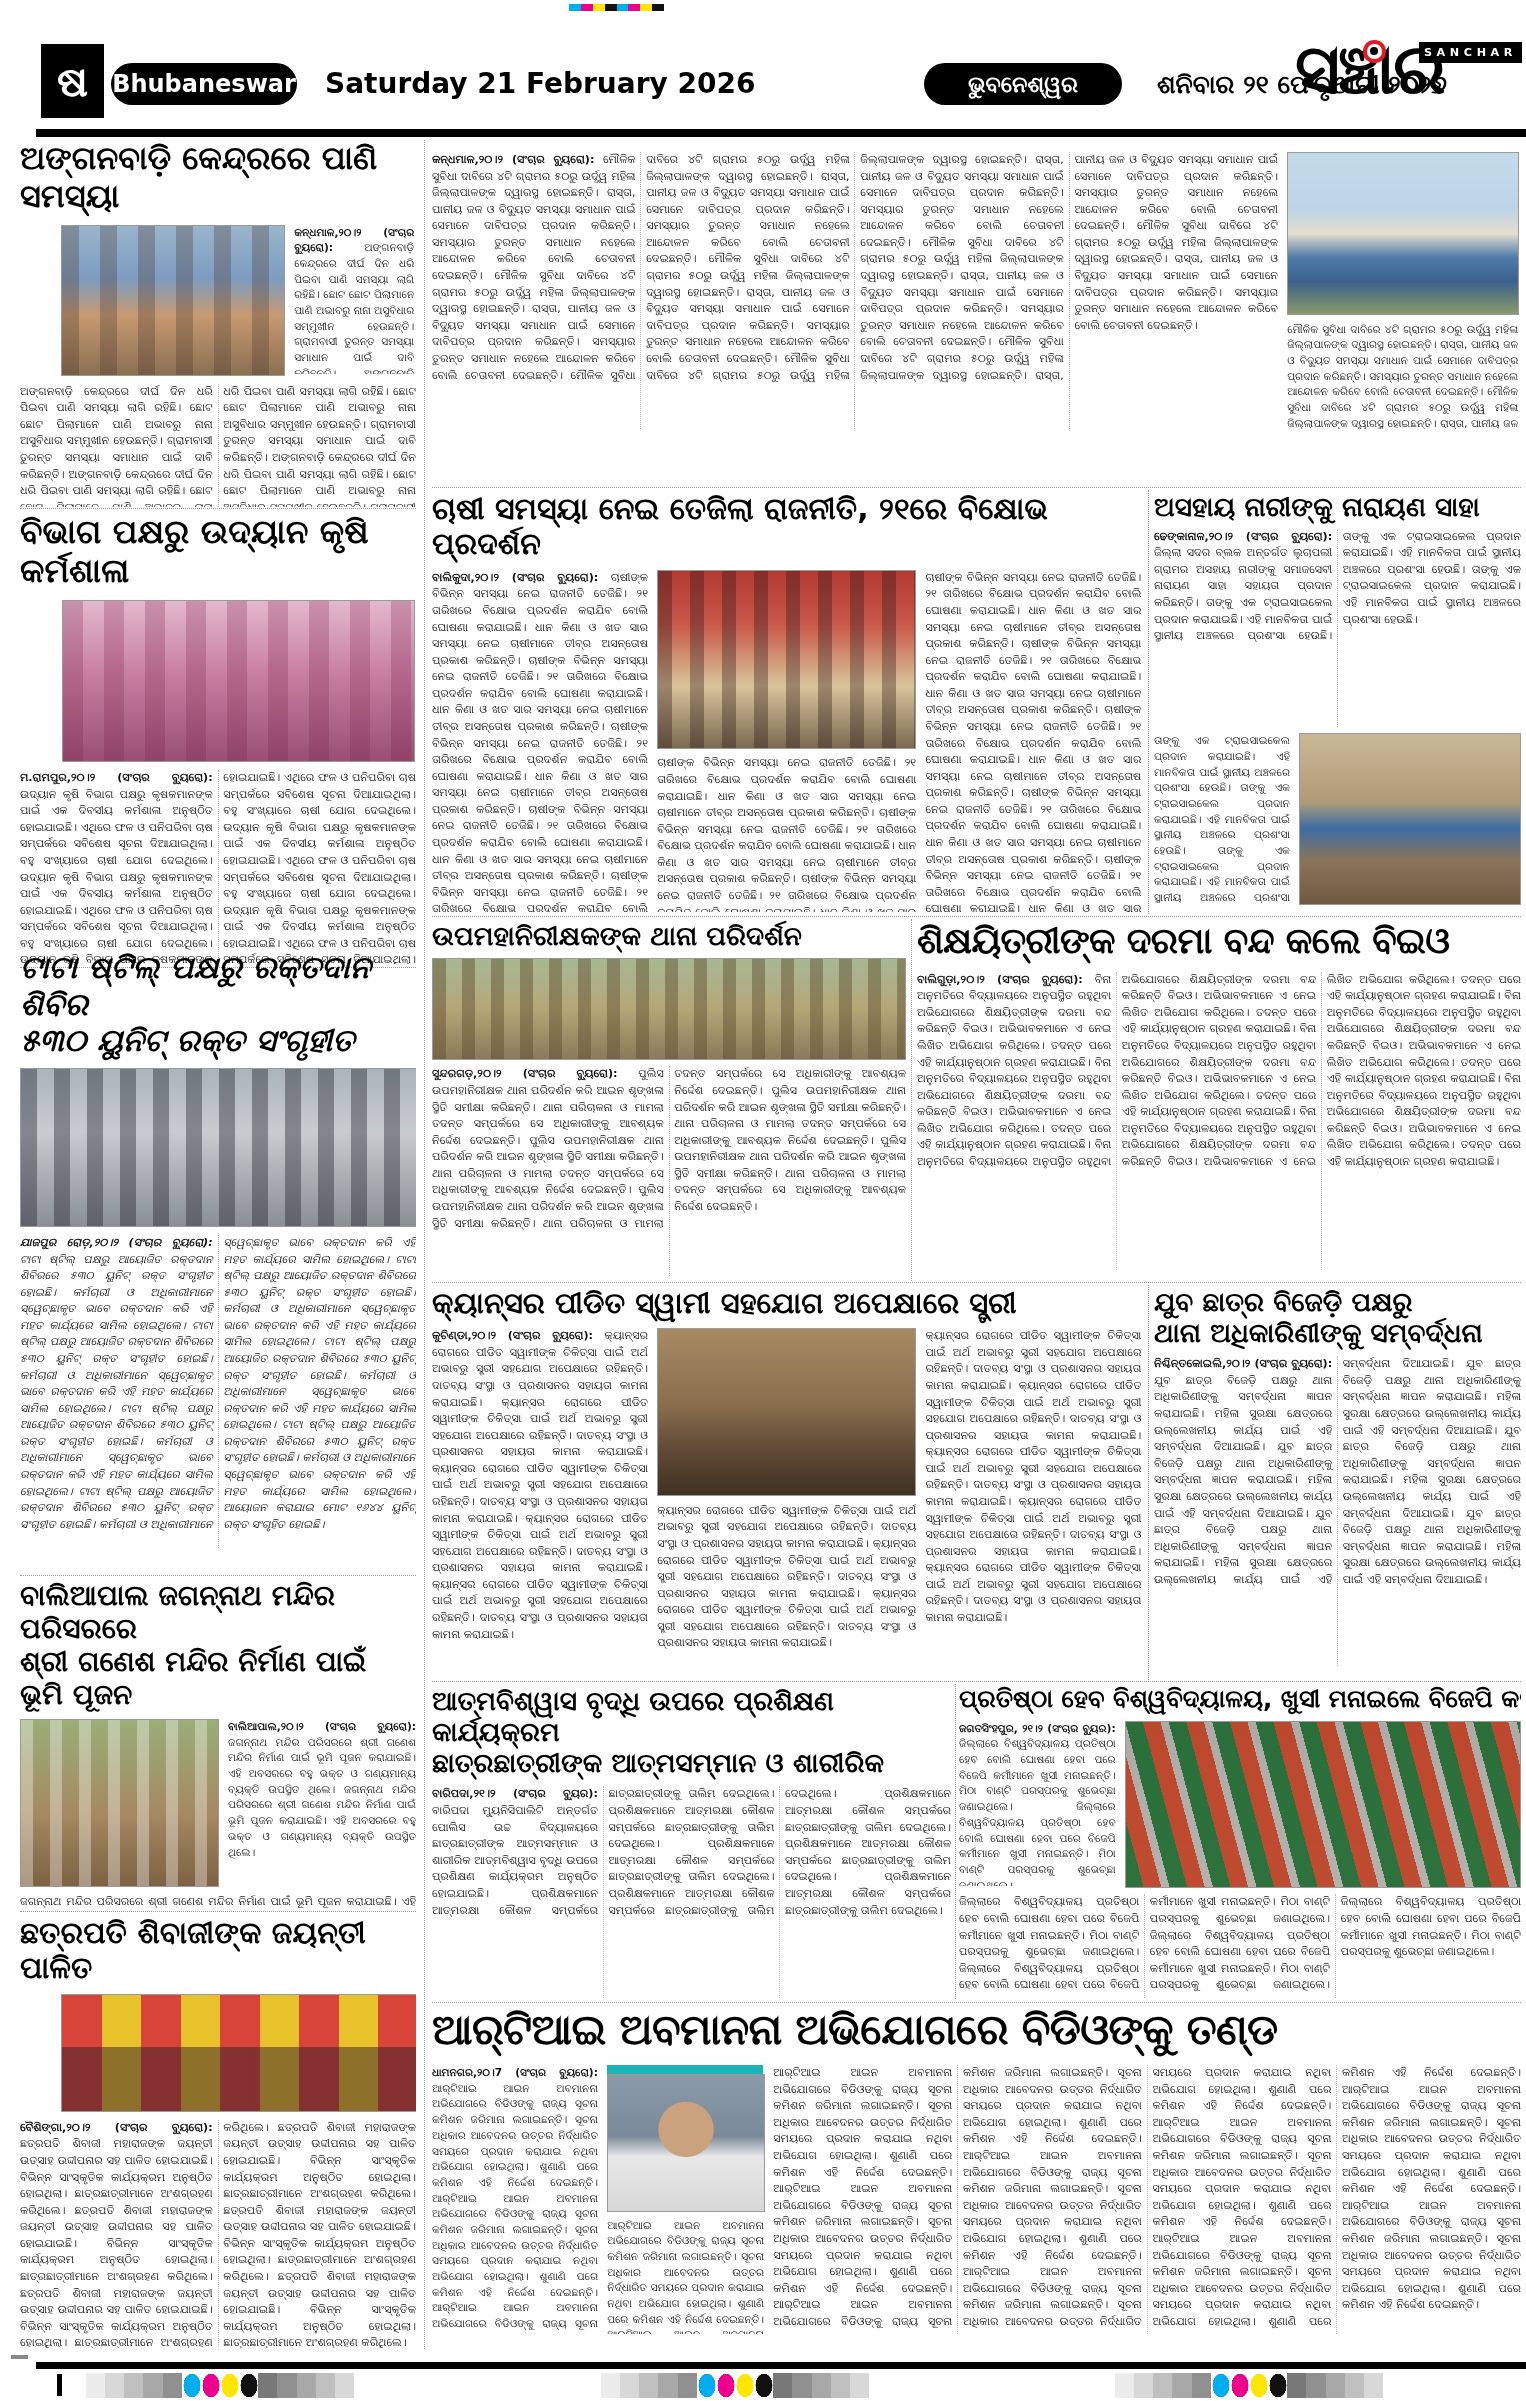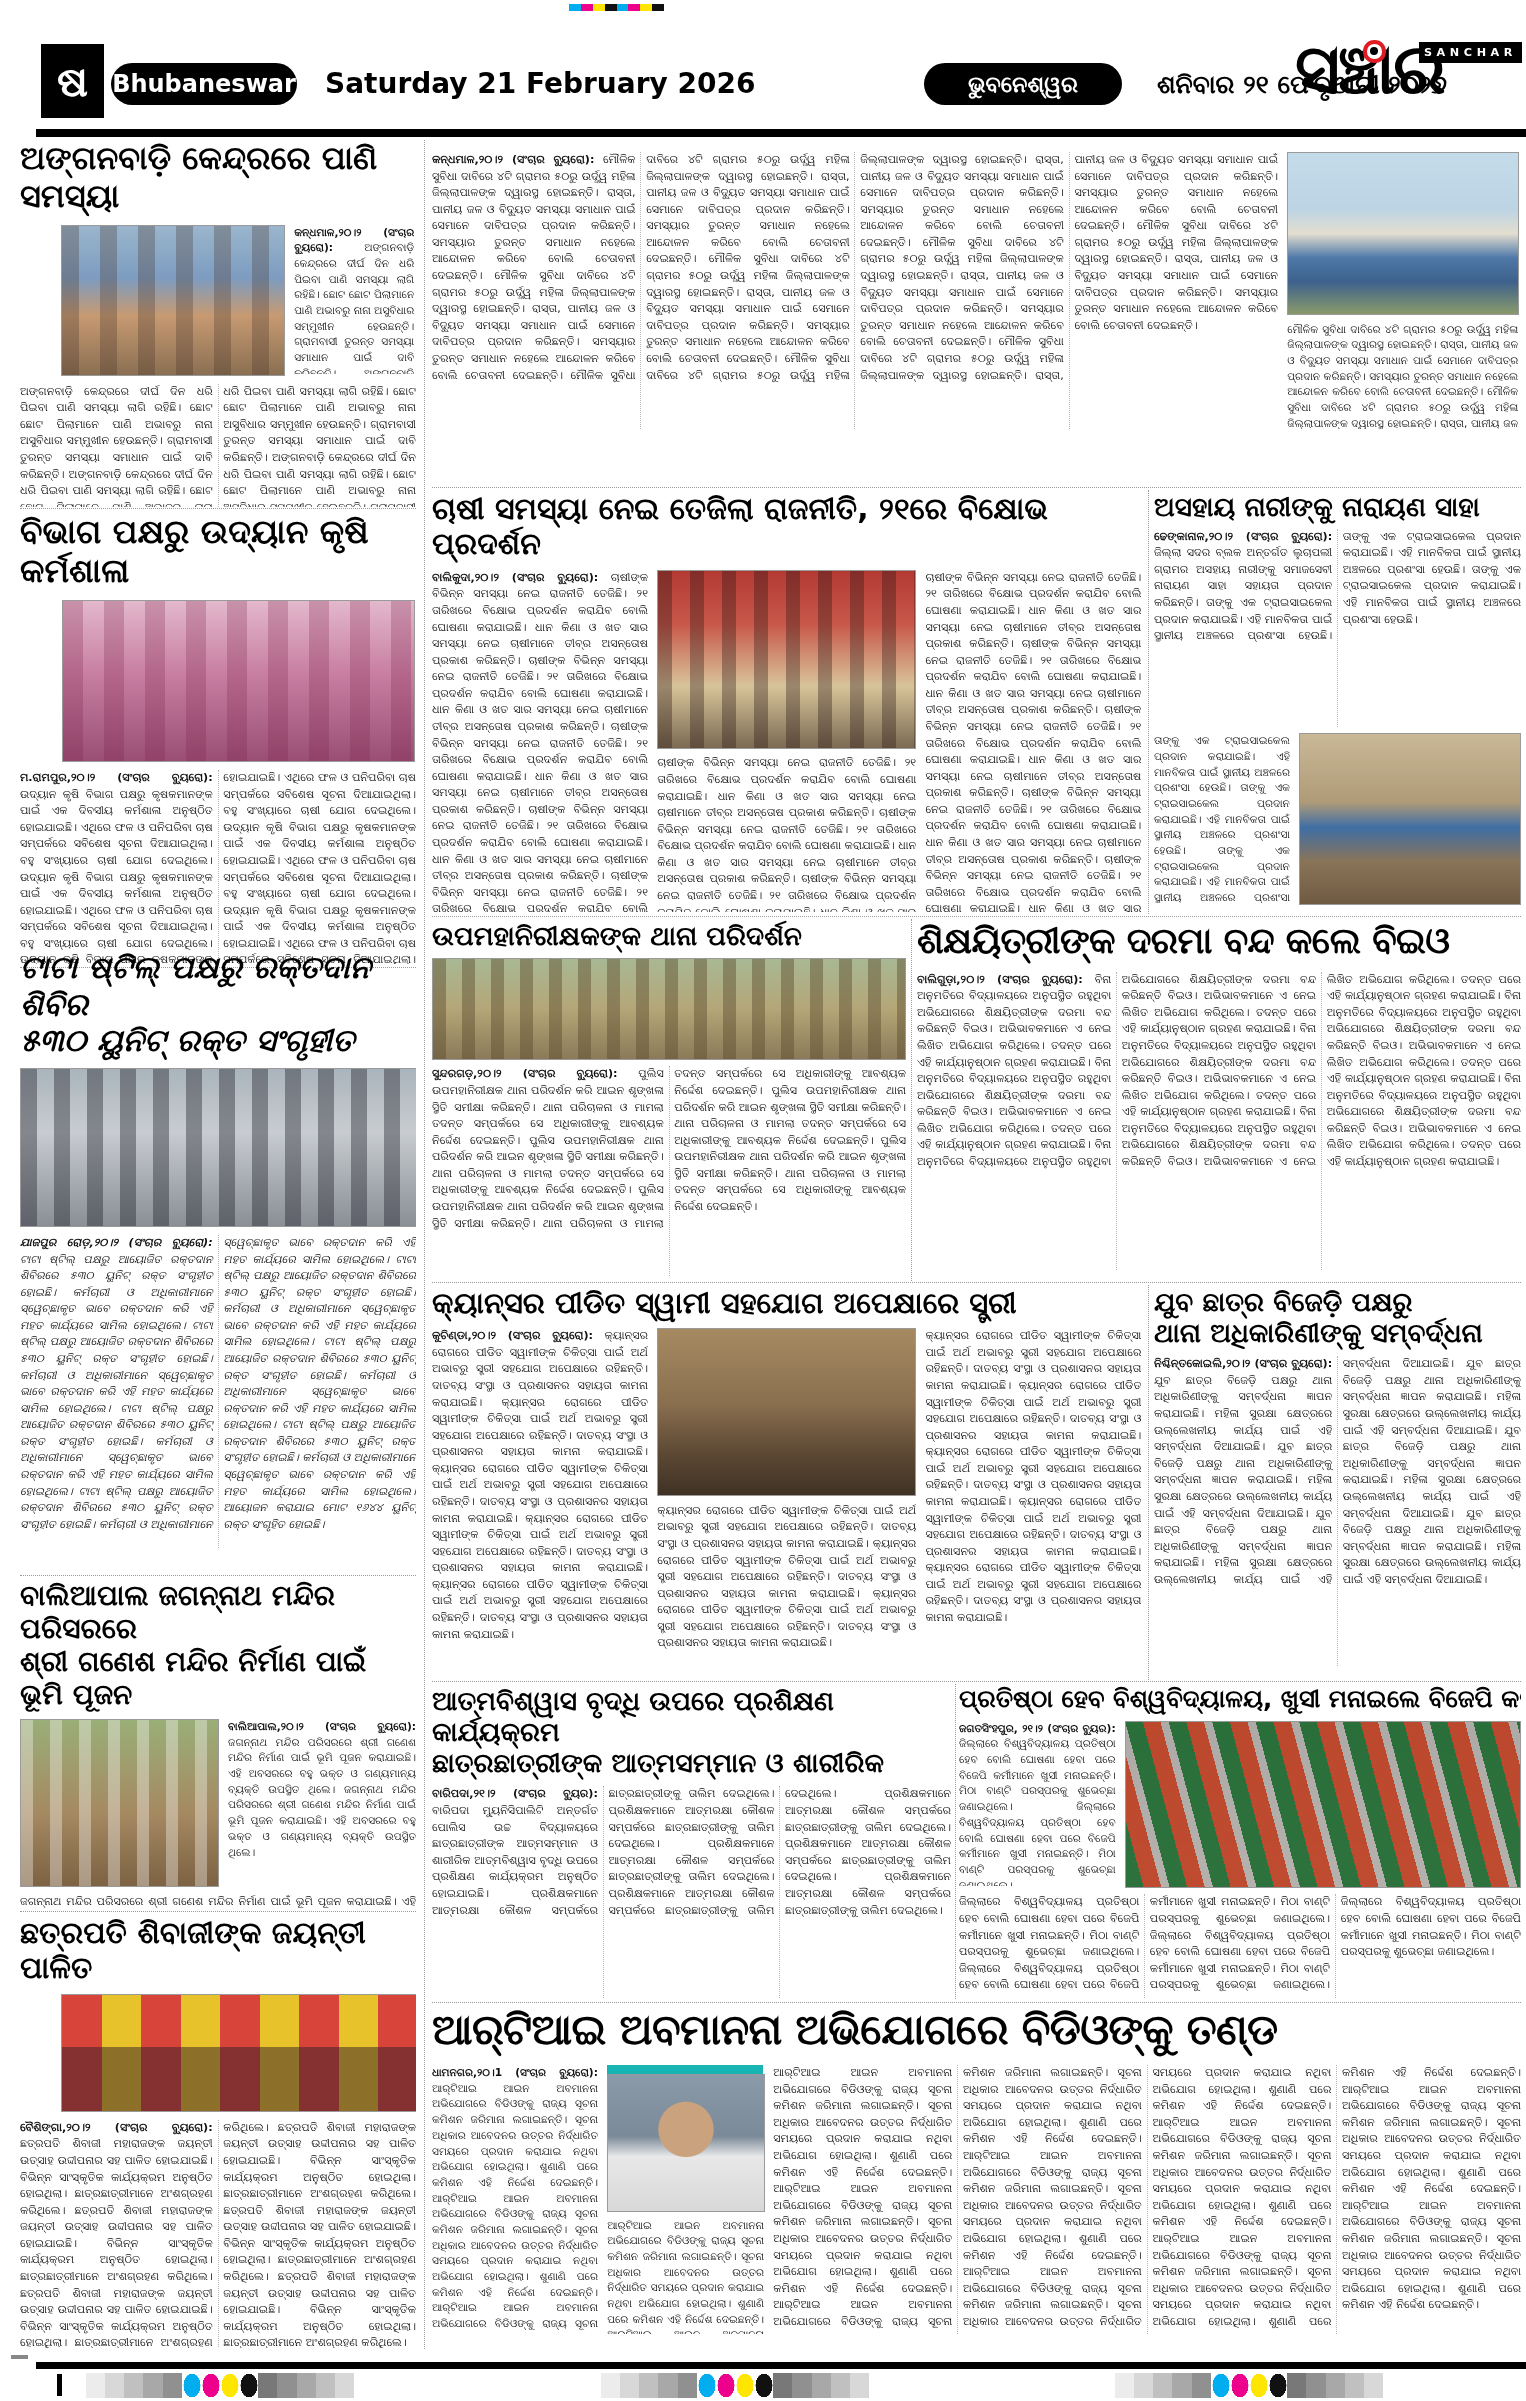--- a/index.html
+++ b/index.html
@@ -232,21 +232,21 @@
       </div>
       <div class="photo" style="width: 395px; height: 165px; background: repeating-linear-gradient(75deg, rgba(34, 122, 58, 0.8) 0px, rgba(34, 122, 58, 0.8) 17px, rgba(216, 74, 42, 0.8) 17px, rgba(216, 74, 42, 0.8) 34px, rgba(240, 240, 240, 0.6) 34px, rgba(240, 240, 240, 0.6) 42px), linear-gradient(rgb(74, 64, 56) 0%, rgb(92, 82, 72) 100%);"></div>
     </div>
     <div class="body cols3" style="margin-top:6.6px;height:104px;">ଜିଲ୍ଲାରେ ବିଶ୍ୱବିଦ୍ୟାଳୟ ପ୍ରତିଷ୍ଠା ହେବ ବୋଲି ଘୋଷଣା ହେବା ପରେ ବିଜେପି କର୍ମୀମାନେ ଖୁସୀ ମନାଇଛନ୍ତି। ମିଠା ବାଣ୍ଟି ପରସ୍ପରକୁ ଶୁଭେଚ୍ଛା ଜଣାଇଥିଲେ। ଜିଲ୍ଲାରେ ବିଶ୍ୱବିଦ୍ୟାଳୟ ପ୍ରତିଷ୍ଠା ହେବ ବୋଲି ଘୋଷଣା ହେବା ପରେ ବିଜେପି କର୍ମୀମାନେ ଖୁସୀ ମନାଇଛନ୍ତି। ମିଠା ବାଣ୍ଟି ପରସ୍ପରକୁ ଶୁଭେଚ୍ଛା ଜଣାଇଥିଲେ। ଜିଲ୍ଲାରେ ବିଶ୍ୱବିଦ୍ୟାଳୟ ପ୍ରତିଷ୍ଠା ହେବ ବୋଲି ଘୋଷଣା ହେବା ପରେ ବିଜେପି କର୍ମୀମାନେ ଖୁସୀ ମନାଇଛନ୍ତି। ମିଠା ବାଣ୍ଟି ପରସ୍ପରକୁ ଶୁଭେଚ୍ଛା ଜଣାଇଥିଲେ। ଜିଲ୍ଲାରେ ବିଶ୍ୱବିଦ୍ୟାଳୟ ପ୍ରତିଷ୍ଠା ହେବ ବୋଲି ଘୋଷଣା ହେବା ପରେ ବିଜେପି କର୍ମୀମାନେ ଖୁସୀ ମନାଇଛନ୍ତି। ମିଠା ବାଣ୍ଟି ପରସ୍ପରକୁ ଶୁଭେଚ୍ଛା ଜଣାଇଥିଲେ। </div>
   </div>
 
   <div class="art" style="left:432px;top:2005px;width:1089px;height:344px;">
     <div class="hl hl2" style="font-size:42px;">ଆର୍‌ଟିଆଇ ଅବମାନନା ଅଭିଯୋଗରେ ବିଡିଓଙ୍କୁ ତଣ୍ଡ</div>
     <div class="row" style="margin-top:10.6px;">
       <div class="body" style="width:166px;height:269px;font-size:10.6px;">
-        <b class="dl">ଧାମନଗର,୨୦।1 (ସଂଚାର ବ୍ୟୁରୋ):</b>
+        <b class="dl">ଧାମନଗର,୨୦।7 (ସଂଚାର ବ୍ୟୁରୋ):</b>
         <span>ଆର୍‌ଟିଆଇ ଆଇନ ଅବମାନନା ଅଭିଯୋଗରେ ବିଡିଓଙ୍କୁ ରାଜ୍ୟ ସୂଚନା କମିଶନ ଜରିମାନା ଲଗାଇଛନ୍ତି। ସୂଚନା ଅଧିକାର ଆବେଦନର ଉତ୍ତର ନିର୍ଦ୍ଧାରିତ ସମୟରେ ପ୍ରଦାନ କରାଯାଇ ନଥିବା ଅଭିଯୋଗ ହୋଇଥିଲା। ଶୁଣାଣି ପରେ କମିଶନ ଏହି ନିର୍ଦ୍ଦେଶ ଦେଇଛନ୍ତି। ଆର୍‌ଟିଆଇ ଆଇନ ଅବମାନନା ଅଭିଯୋଗରେ ବିଡିଓଙ୍କୁ ରାଜ୍ୟ ସୂଚନା କମିଶନ ଜରିମାନା ଲଗାଇଛନ୍ତି। ସୂଚନା ଅଧିକାର ଆବେଦନର ଉତ୍ତର ନିର୍ଦ୍ଧାରିତ ସମୟରେ ପ୍ରଦାନ କରାଯାଇ ନଥିବା ଅଭିଯୋଗ ହୋଇଥିଲା। ଶୁଣାଣି ପରେ କମିଶନ ଏହି ନିର୍ଦ୍ଦେଶ ଦେଇଛନ୍ତି। ଆର୍‌ଟିଆଇ ଆଇନ ଅବମାନନା ଅଭିଯୋଗରେ ବିଡିଓଙ୍କୁ ରାଜ୍ୟ ସୂଚନା କମିଶନ ଜରିମାନା ଲଗାଇଛନ୍ତି। ସୂଚନା ଅଧିକାର ଆବେଦନର ଉତ୍ତର ନିର୍ଦ୍ଧାରିତ ସମୟରେ ପ୍ରଦାନ କରାଯାଇ ନଥିବା ଅଭିଯୋଗ ହୋଇଥିଲା। ଶୁଣାଣି ପରେ କମିଶନ ଏହି ନିର୍ଦ୍ଦେଶ ଦେଇଛନ୍ତି। </span>
       </div>
       <div style="width:157px;">
         <div style="width:156px;height:9.2px;background:#19b5b5;"></div>
         <div class="photo" style="width: 156px; height: 136px; background: radial-gradient(circle at 50% 40%, rgb(202, 162, 126) 0px, rgb(202, 162, 126) 24%, rgba(0, 0, 0, 0) 25%), linear-gradient(rgb(138, 154, 168) 0%, rgb(122, 138, 152) 45%, rgb(232, 232, 232) 60%, rgb(216, 216, 216) 100%);"></div>
         <div class="body" style="margin-top:5.3px;height:116px;font-size:10.6px;">ଆର୍‌ଟିଆଇ ଆଇନ ଅବମାନନା ଅଭିଯୋଗରେ ବିଡିଓଙ୍କୁ ରାଜ୍ୟ ସୂଚନା କମିଶନ ଜରିମାନା ଲଗାଇଛନ୍ତି। ସୂଚନା ଅଧିକାର ଆବେଦନର ଉତ୍ତର ନିର୍ଦ୍ଧାରିତ ସମୟରେ ପ୍ରଦାନ କରାଯାଇ ନଥିବା ଅଭିଯୋଗ ହୋଇଥିଲା। ଶୁଣାଣି ପରେ କମିଶନ ଏହି ନିର୍ଦ୍ଦେଶ ଦେଇଛନ୍ତି। ଆର୍‌ଟିଆଇ ଆଇନ ଅବମାନନା ଅଭିଯୋଗରେ ବିଡିଓଙ୍କୁ ରାଜ୍ୟ ସୂଚନା କମିଶନ ଜରିମାନା ଲଗାଇଛନ୍ତି। ସୂଚନା ଅଧିକାର ଆବେଦନର ଉତ୍ତର ନିର୍ଦ୍ଧାରିତ ସମୟରେ ପ୍ରଦାନ କରାଯାଇ ନଥିବା ଅଭିଯୋଗ ହୋଇଥିଲା। ଶୁଣାଣି ପରେ କମିଶନ ଏହି ନିର୍ଦ୍ଦେଶ ଦେଇଛନ୍ତି। </div>
       </div>
       <div class="body cols4" style="width:748px;height:269px;">ଆର୍‌ଟିଆଇ ଆଇନ ଅବମାନନା ଅଭିଯୋଗରେ ବିଡିଓଙ୍କୁ ରାଜ୍ୟ ସୂଚନା କମିଶନ ଜରିମାନା ଲଗାଇଛନ୍ତି। ସୂଚନା ଅଧିକାର ଆବେଦନର ଉତ୍ତର ନିର୍ଦ୍ଧାରିତ ସମୟରେ ପ୍ରଦାନ କରାଯାଇ ନଥିବା ଅଭିଯୋଗ ହୋଇଥିଲା। ଶୁଣାଣି ପରେ କମିଶନ ଏହି ନିର୍ଦ୍ଦେଶ ଦେଇଛନ୍ତି। ଆର୍‌ଟିଆଇ ଆଇନ ଅବମାନନା ଅଭିଯୋଗରେ ବିଡିଓଙ୍କୁ ରାଜ୍ୟ ସୂଚନା କମିଶନ ଜରିମାନା ଲଗାଇଛନ୍ତି। ସୂଚନା ଅଧିକାର ଆବେଦନର ଉତ୍ତର ନିର୍ଦ୍ଧାରିତ ସମୟରେ ପ୍ରଦାନ କରାଯାଇ ନଥିବା ଅଭିଯୋଗ ହୋଇଥିଲା। ଶୁଣାଣି ପରେ କମିଶନ ଏହି ନିର୍ଦ୍ଦେଶ ଦେଇଛନ୍ତି। ଆର୍‌ଟିଆଇ ଆଇନ ଅବମାନନା ଅଭିଯୋଗରେ ବିଡିଓଙ୍କୁ ରାଜ୍ୟ ସୂଚନା କମିଶନ ଜରିମାନା ଲଗାଇଛନ୍ତି। ସୂଚନା ଅଧିକାର ଆବେଦନର ଉତ୍ତର ନିର୍ଦ୍ଧାରିତ ସମୟରେ ପ୍ରଦାନ କରାଯାଇ ନଥିବା ଅଭିଯୋଗ ହୋଇଥିଲା। ଶୁଣାଣି ପରେ କମିଶନ ଏହି ନିର୍ଦ୍ଦେଶ ଦେଇଛନ୍ତି। ଆର୍‌ଟିଆଇ ଆଇନ ଅବମାନନା ଅଭିଯୋଗରେ ବିଡିଓଙ୍କୁ ରାଜ୍ୟ ସୂଚନା କମିଶନ ଜରିମାନା ଲଗାଇଛନ୍ତି। ସୂଚନା ଅଧିକାର ଆବେଦନର ଉତ୍ତର ନିର୍ଦ୍ଧାରିତ ସମୟରେ ପ୍ରଦାନ କରାଯାଇ ନଥିବା ଅଭିଯୋଗ ହୋଇଥିଲା। ଶୁଣାଣି ପରେ କମିଶନ ଏହି ନିର୍ଦ୍ଦେଶ ଦେଇଛନ୍ତି। ଆର୍‌ଟିଆଇ ଆଇନ ଅବମାନନା ଅଭିଯୋଗରେ ବିଡିଓଙ୍କୁ ରାଜ୍ୟ ସୂଚନା କମିଶନ ଜରିମାନା ଲଗାଇଛନ୍ତି। ସୂଚନା ଅଧିକାର ଆବେଦନର ଉତ୍ତର ନିର୍ଦ୍ଧାରିତ ସମୟରେ ପ୍ରଦାନ କରାଯାଇ ନଥିବା ଅଭିଯୋଗ ହୋଇଥିଲା। ଶୁଣାଣି ପରେ କମିଶନ ଏହି ନିର୍ଦ୍ଦେଶ ଦେଇଛନ୍ତି। ଆର୍‌ଟିଆଇ ଆଇନ ଅବମାନନା ଅଭିଯୋଗରେ ବିଡିଓଙ୍କୁ ରାଜ୍ୟ ସୂଚନା କମିଶନ ଜରିମାନା ଲଗାଇଛନ୍ତି। ସୂଚନା ଅଧିକାର ଆବେଦନର ଉତ୍ତର ନିର୍ଦ୍ଧାରିତ ସମୟରେ ପ୍ରଦାନ କରାଯାଇ ନଥିବା ଅଭିଯୋଗ ହୋଇଥିଲା। ଶୁଣାଣି ପରେ କମିଶନ ଏହି ନିର୍ଦ୍ଦେଶ ଦେଇଛନ୍ତି। ଆର୍‌ଟିଆଇ ଆଇନ ଅବମାନନା ଅଭିଯୋଗରେ ବିଡିଓଙ୍କୁ ରାଜ୍ୟ ସୂଚନା କମିଶନ ଜରିମାନା ଲଗାଇଛନ୍ତି। ସୂଚନା ଅଧିକାର ଆବେଦନର ଉତ୍ତର ନିର୍ଦ୍ଧାରିତ ସମୟରେ ପ୍ରଦାନ କରାଯାଇ ନଥିବା ଅଭିଯୋଗ ହୋଇଥିଲା। ଶୁଣାଣି ପରେ କମିଶନ ଏହି ନିର୍ଦ୍ଦେଶ ଦେଇଛନ୍ତି। ଆର୍‌ଟିଆଇ ଆଇନ ଅବମାନନା ଅଭିଯୋଗରେ ବିଡିଓଙ୍କୁ ରାଜ୍ୟ ସୂଚନା କମିଶନ ଜରିମାନା ଲଗାଇଛନ୍ତି। ସୂଚନା ଅଧିକାର ଆବେଦନର ଉତ୍ତର ନିର୍ଦ୍ଧାରିତ ସମୟରେ ପ୍ରଦାନ କରାଯାଇ ନଥିବା ଅଭିଯୋଗ ହୋଇଥିଲା। ଶୁଣାଣି ପରେ କମିଶନ ଏହି ନିର୍ଦ୍ଦେଶ ଦେଇଛନ୍ତି। ଆର୍‌ଟିଆଇ ଆଇନ ଅବମାନନା ଅଭିଯୋଗରେ ବିଡିଓଙ୍କୁ ରାଜ୍ୟ ସୂଚନା କମିଶନ ଜରିମାନା ଲଗାଇଛନ୍ତି। ସୂଚନା ଅଧିକାର ଆବେଦନର ଉତ୍ତର ନିର୍ଦ୍ଧାରିତ ସମୟରେ ପ୍ରଦାନ କରାଯାଇ ନଥିବା ଅଭିଯୋଗ ହୋଇଥିଲା। ଶୁଣାଣି ପରେ କମିଶନ ଏହି ନିର୍ଦ୍ଦେଶ ଦେଇଛନ୍ତି। </div>
     </div>
   </div>

